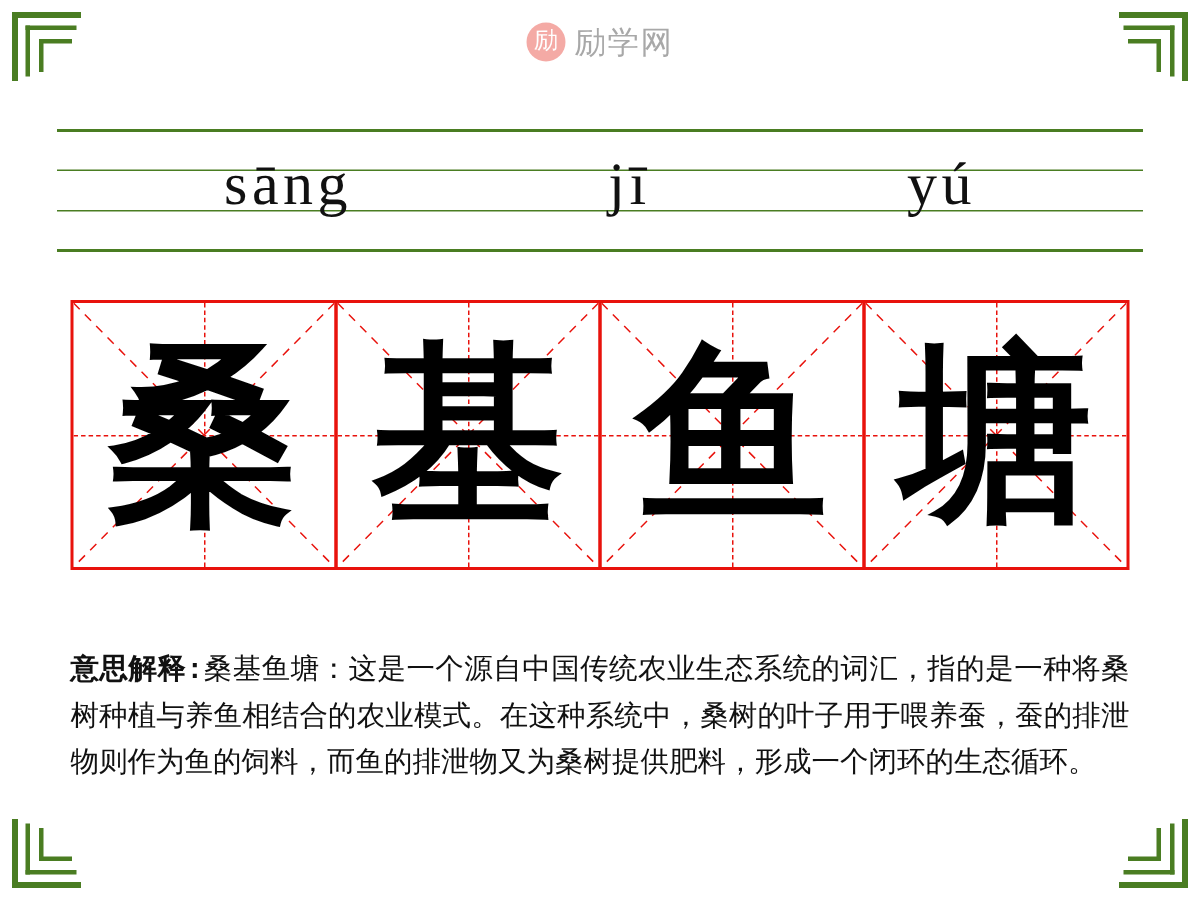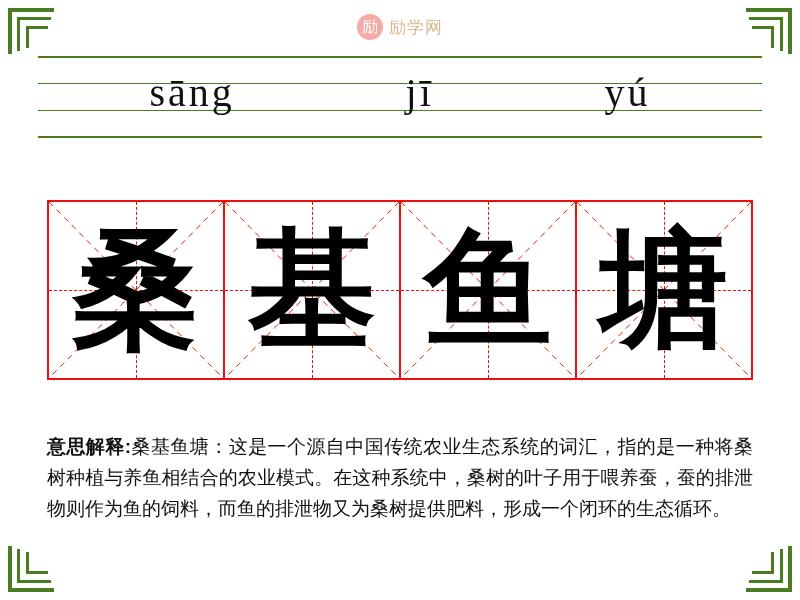--- a/index.html
+++ b/index.html
@@ -90,30 +90,30 @@
     background: #e8443a;
     display: flex;
     align-items: center;
     justify-content: center;
     color: #ffffff;
     font-size: 16px;
     font-family: "Liberation Serif", serif;
     line-height: 1;
   }
   .logo-text {
-    color: #a16207;
-    font-size: 17px;
+    color: #404040;
+    font-size: 21px;
     font-family: "Liberation Sans", sans-serif;
     letter-spacing: 1px;
   }
 
   
   .pinyin-block {
     position: absolute;
-    top: 56px;
+    top: 86px;
     left: 38px;
     width: 724px;
     height: 82px;
   }
   .staff-line {
     position: absolute;
     left: 0;
     width: 100%;
     background: #4a7d22;
   }
@@ -194,21 +194,21 @@
     color: #000000;
     font-weight: 700;
   }
 
   
   .explain {
     position: absolute;
     top: 432px;
     left: 47px;
     width: 706px;
-    font-family: Liberation Sans, sans-serif;
+    font-family: Liberation Mono, monospace;
     font-size: 19px;
     line-height: 1.62;
     color: #111111;
     text-align: justify;
   }
   .explain .label {
     font-weight: 700;
   }
 </style>
 </head>

